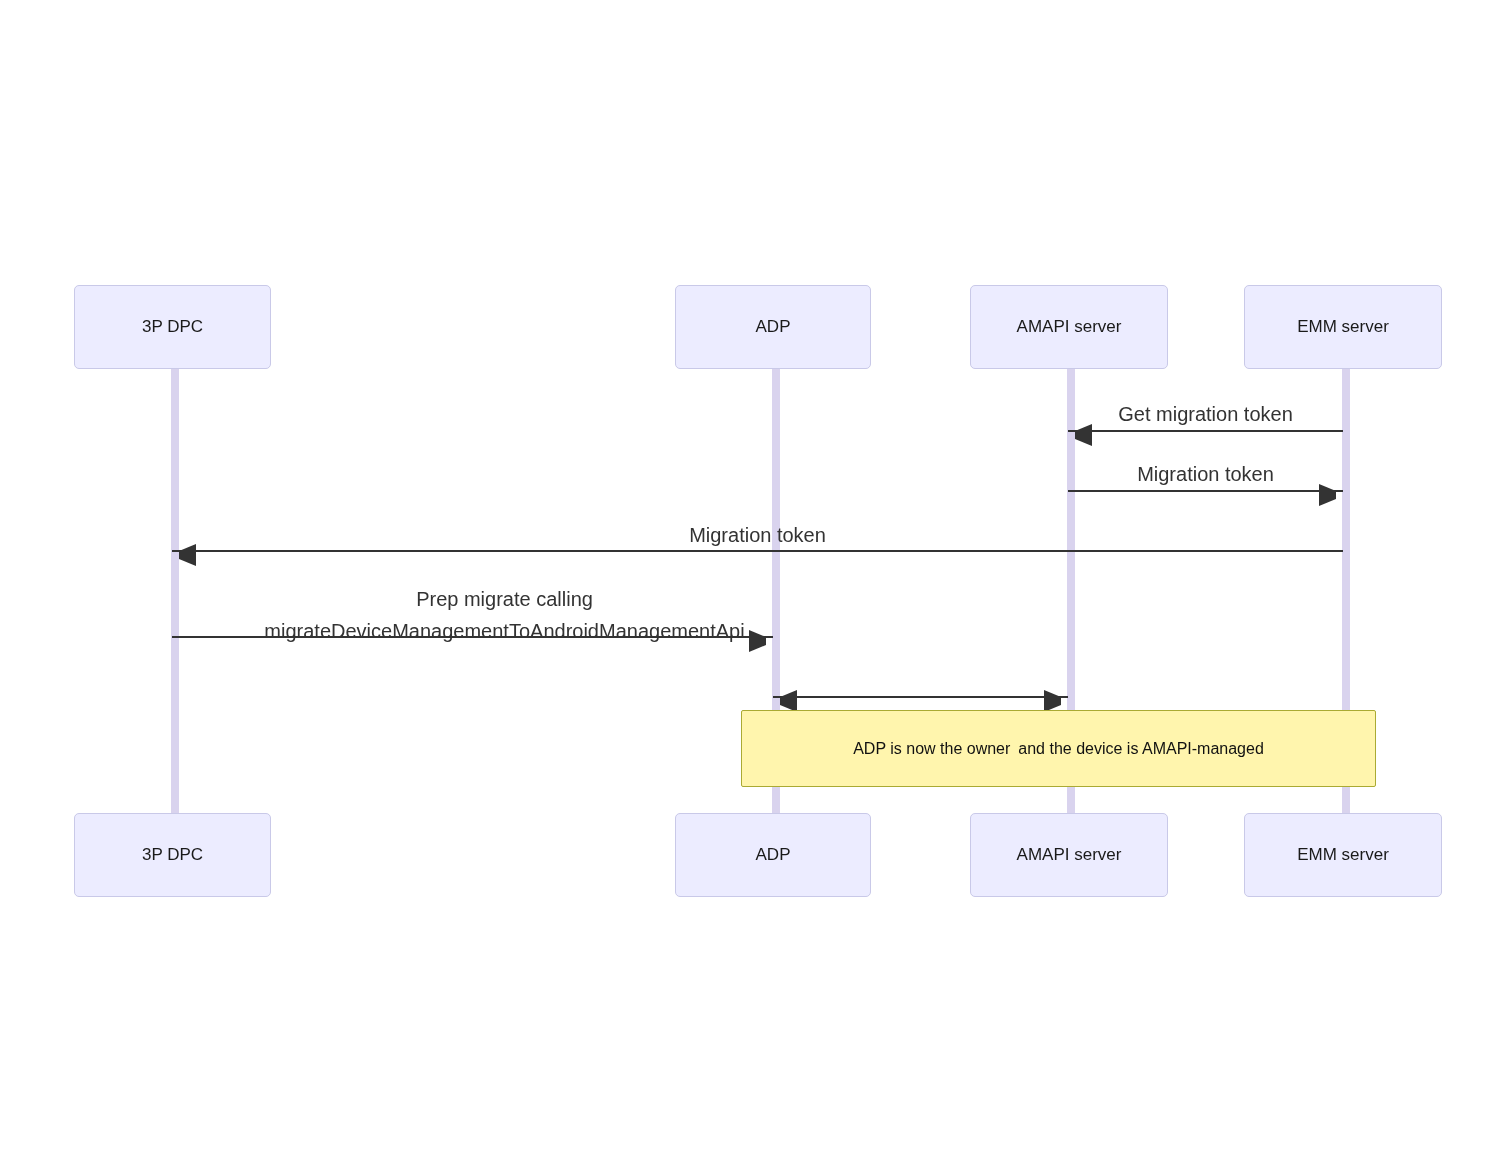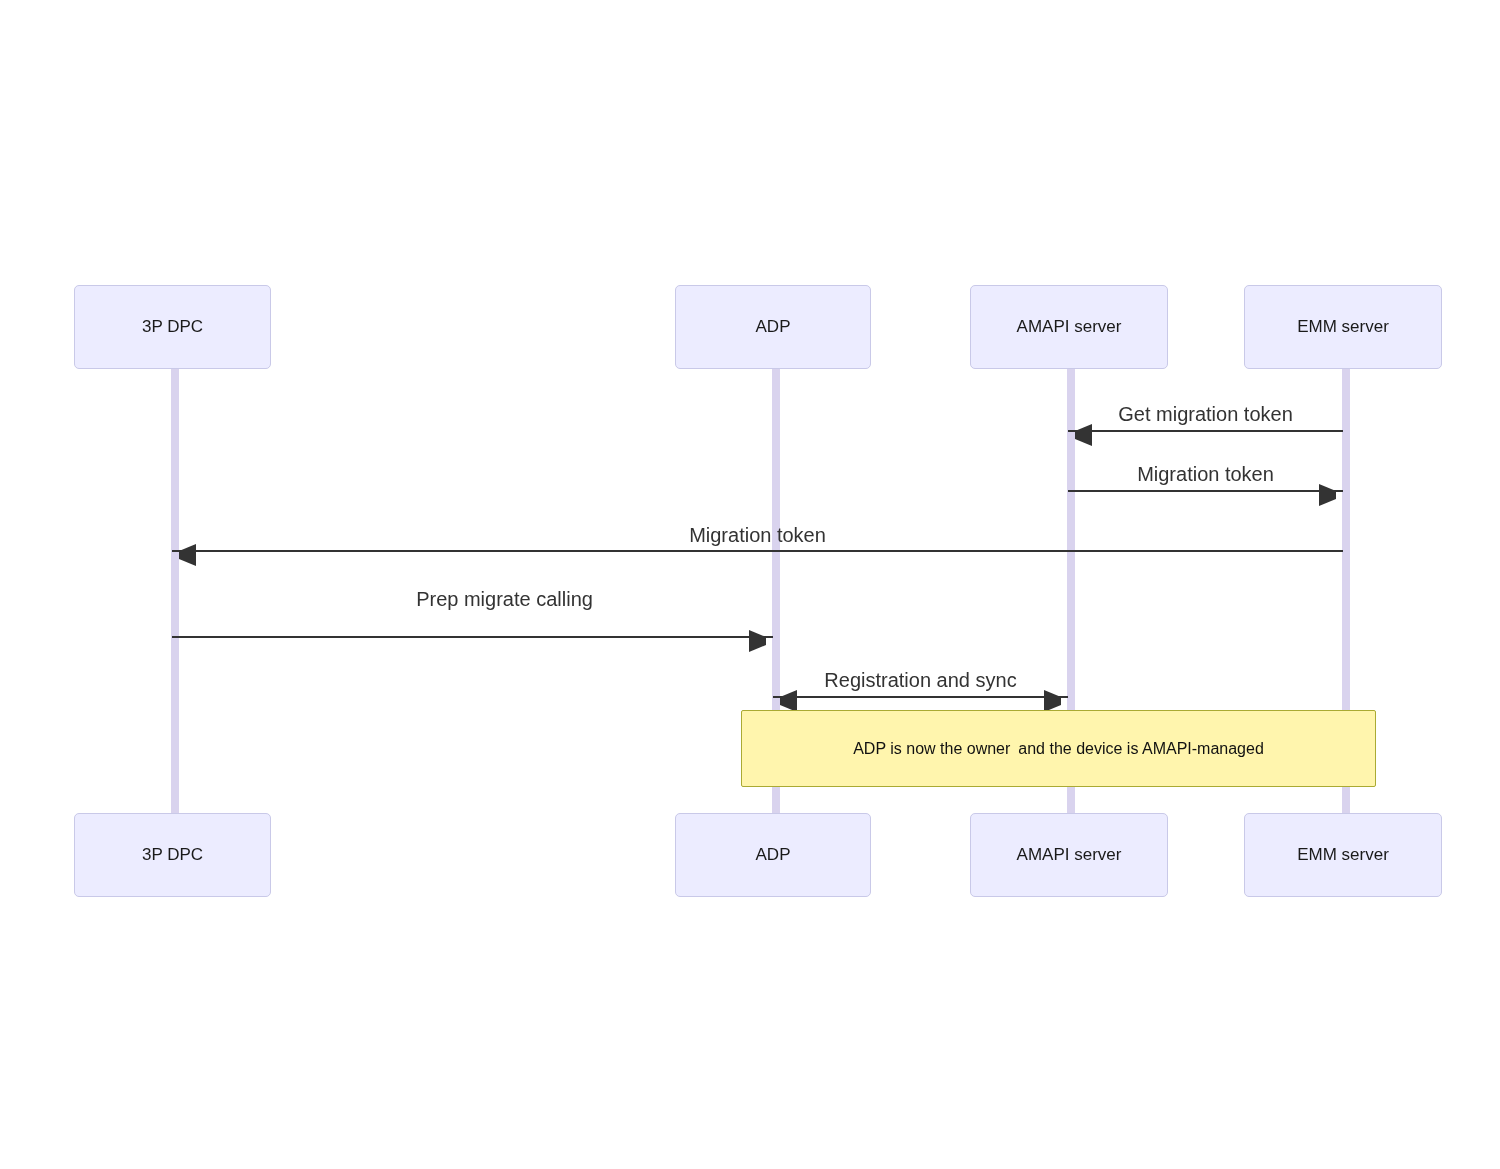--- a/index.html
+++ b/index.html
@@ -120,26 +120,26 @@
     <span class="head right"></span>
   </div>
 
   <div class="msg-label" style="left:164px; top:511px; width:1171px;">Migration token</div>
   <div class="msg-line" style="left:164px; top:542px; width:1171px;">
     <span class="head left"></span>
   </div>
 
   <div class="msg-label" style="left:164px; top:571px; width:601px;margin-left:32px;">
     <span style="display:block;">Prep migrate calling</span>
+    <span style="display:block;">migrateDeviceManagementToAndroidManagementApi</span>
   </div>
   <div class="msg-line" style="left:164px; top:628px; width:601px;">
     <span class="head right"></span>
   </div>
 
-  <div class="msg-label" style="left:765px; top:656px; width:295px;">Registration and sync</div>
   <div class="msg-line" style="left:765px; top:688px; width:295px;">
     <span class="head left"></span>
     <span class="head right"></span>
   </div>
 
   <div class="note">
     <span>ADP is now the owner</span>
     <span>and the device is AMAPI-managed</span>
   </div>
 

